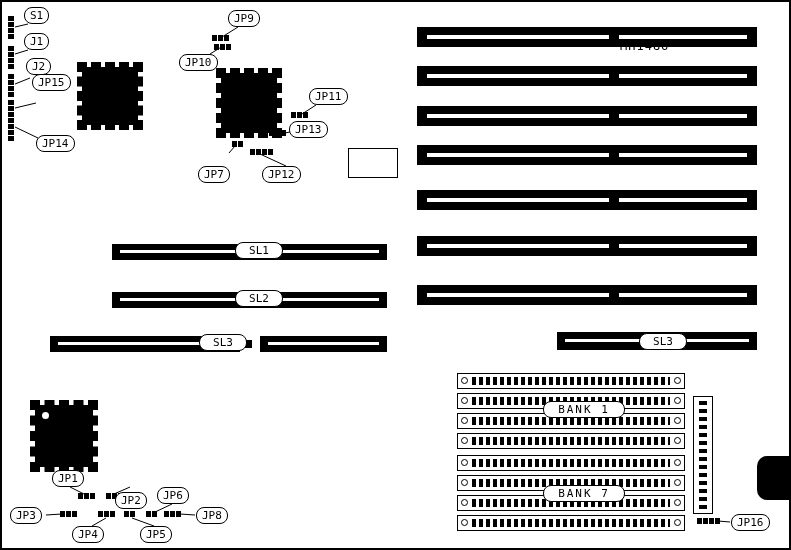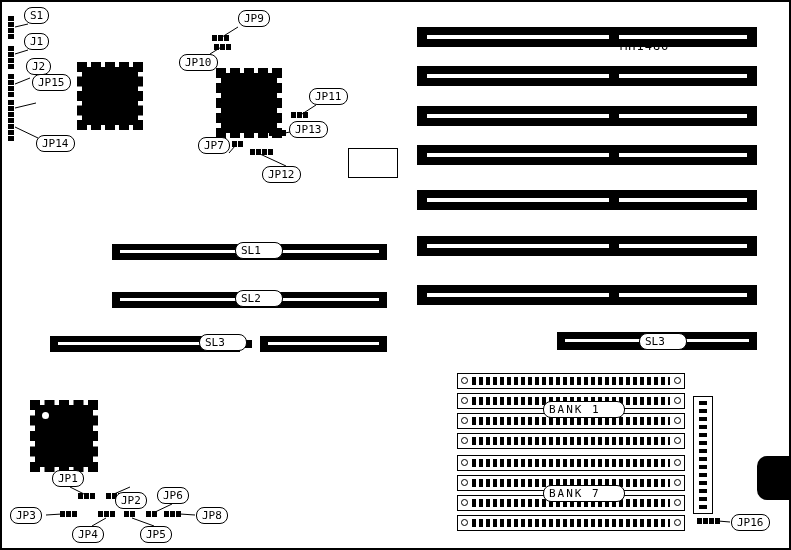--- a/index.html
+++ b/index.html
@@ -1,19 +1,19 @@
 <!DOCTYPE html>
 <html><head>
 <meta charset="utf-8">
 <style>
   html,body{margin:0;padding:0;background:#fff}
   .board{position:relative;width:791px;height:550px;border:2px solid #000;box-sizing:border-box;
          background:#fff;font-family:"DejaVu Sans Mono","Liberation Mono",monospace;overflow:hidden;color:#000}
   .callout{position:absolute;z-index:6;background:#fff;border:1px solid #000;border-radius:8px;
-           font-size:11px;line-height:15px;padding:0 5px;white-space:nowrap;text-align:left}
+           font-size:11px;line-height:15px;padding:0 5px;white-space:nowrap;text-align:center}
   .chip{position:absolute;background:#000;background-clip:padding-box;border:5px dashed #000;box-sizing:border-box}
   .p1{position:absolute;left:7px;top:7px;width:7px;height:7px;background:#fff;border-radius:50%}
   .slot{position:absolute;background:#000}
   .ch{position:absolute;top:8px;height:4px;background:#fff}
   .bar{position:absolute;background:#000}
   .bar .ln{position:absolute;left:8px;right:8px;top:6px;height:3px;background:#fff}
   .bar.tall .ln{top:7px}
   .simm{position:absolute;left:455px;width:228px;height:16px;border:1px solid #000;background:#fff;box-sizing:border-box}
   .holes{position:absolute;left:14px;right:14px;top:3px;height:8px;
          background:repeating-linear-gradient(90deg,#000 0 4px,transparent 4px 7px)}
@@ -94,25 +94,25 @@
   <div class="jmp v" style="left:6px;top:116px">
       <b></b>
       <b></b>
       <b></b>
       <b></b>
     </div>
 
   <div class="chip" style="left:75px;top:60px;width:66px;height:68px"></div>
   <div class="chip" style="left:214px;top:66px;width:66px;height:70px"></div>
 
-  <div class="callout" style="left:236px;top:8px">JP9</div>
+  <div class="callout" style="left:226px;top:8px">JP9</div>
   <div class="callout" style="left:177px;top:52px">JP10</div>
   <div class="callout" style="left:307px;top:86px">JP11</div>
   <div class="callout" style="left:287px;top:119px">JP13</div>
-  <div class="callout" style="left:196px;top:135px">JP7</div>
+  <div class="callout" style="left:196px;top:164px">JP7</div>
   <div class="callout" style="left:260px;top:164px">JP12</div>
 
   <div class="jmp" style="left:210px;top:33px">
       <b></b>
       <b></b>
       <b></b>
     </div>
   <div class="jmp" style="left:212px;top:42px">
       <b></b>
       <b></b>

